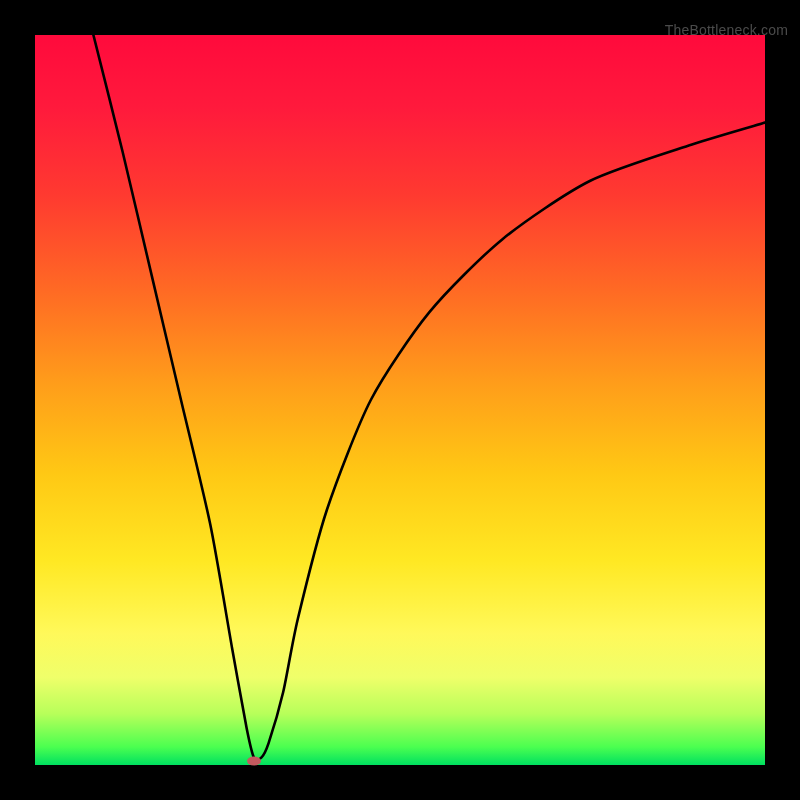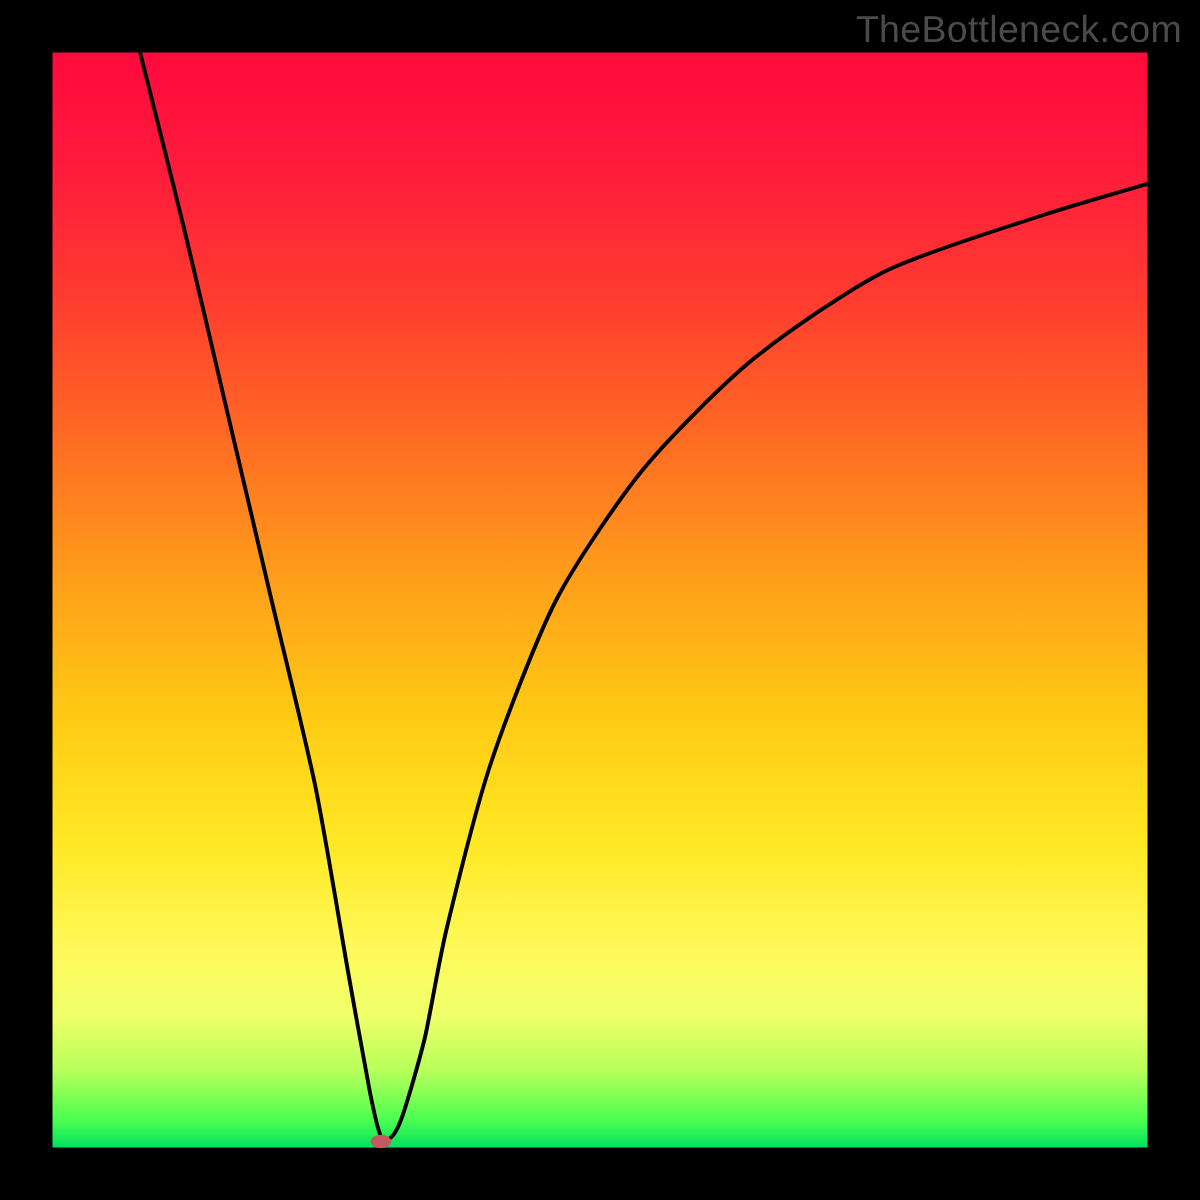--- a/index.html
+++ b/index.html
@@ -35,24 +35,24 @@
       #ffe823 72%,
       #fff95a 82%,
       #efff6a 88%,
       #b7ff5a 93%,
       #4cff50 97.5%,
       #00e060 100%
     );
   }
   .watermark {
     position: absolute;
-    top: 6px;
+    top: 22px;
     right: 12px;
     color: #4b4b4b;
-    font-size: 25px;
+    font-size: 14px;
     font-weight: 500;
     letter-spacing: 0.2px;
     user-select: none;
   }
   svg.curve {
     position: absolute;
     left: 0;
     top: 0;
     width: 730px;
     height: 730px;

